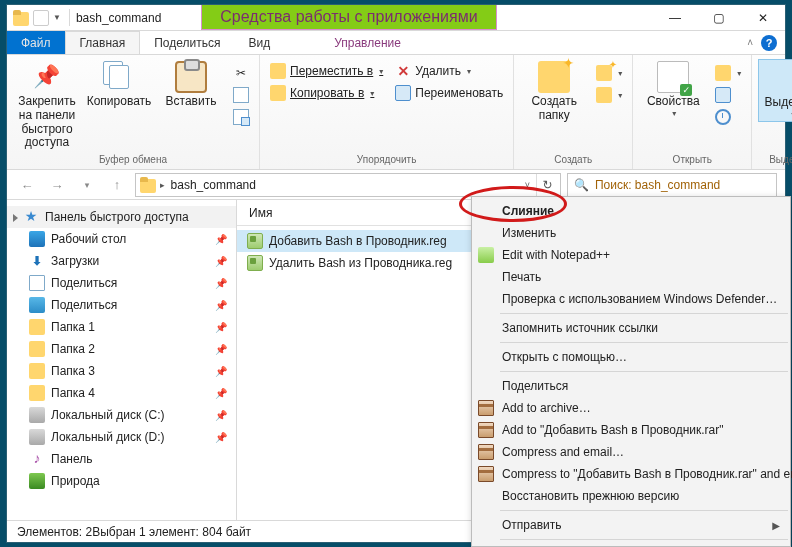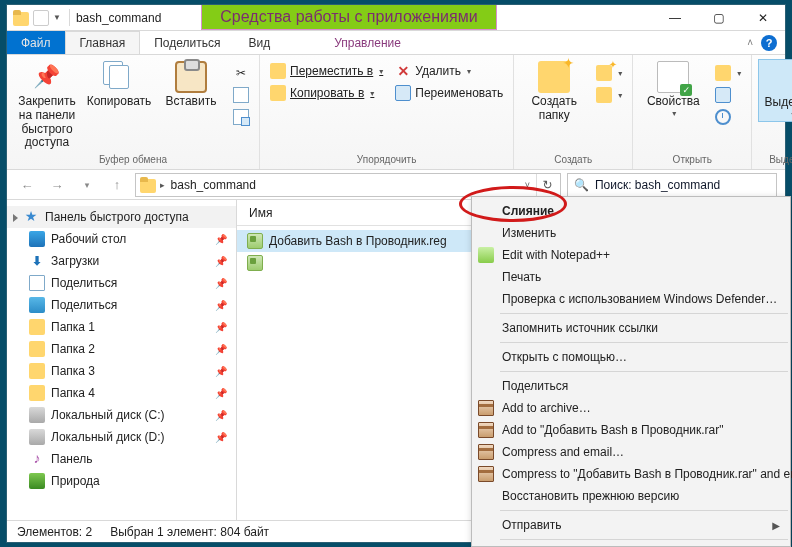--- a/index.html
+++ b/index.html
@@ -77,21 +77,21 @@
   
   .content{flex:1;display:flex;flex-direction:column;position:relative;}
   .col-head{height:26px;border-bottom:1px solid var(--line2);display:flex;align-items:center;padding-left:12px;color:#444;}
   .files{padding:4px 0;}
   .frow{display:flex;align-items:center;gap:6px;padding:2px 10px;height:22px;}
   .frow.sel{background:var(--sel);}
   .frow .ic{width:16px;height:16px;}
   .reg-ic{background:linear-gradient(#cfe7b6,#9dcc6f);border:1px solid #7fae4e;border-radius:2px;position:relative;}
   .reg-ic::after{content:"";position:absolute;left:2px;top:2px;width:6px;height:6px;background:#6aa03d;border-radius:1px;}
   
-  .status{height:22px;border-top:1px solid var(--line);display:flex;align-items:center;padding:0 10px;gap:18px;background:#fff;color:#444;}
+  .status{height:22px;border-top:1px solid var(--line);display:flex;align-items:center;padding:0 10px;background:#fff;color:#444;}
   
   .ctxmenu{position:absolute;right:-6px;top:-4px;width:320px;background:#f3f3f3;border:1px solid #bcbcbc;box-shadow:2px 3px 8px rgba(0,0,0,.25);padding:3px 0;}
   .mi{display:flex;align-items:center;gap:8px;height:22px;padding:0 10px 0 30px;position:relative;white-space:nowrap;}
   .mi.disabled{color:#a0a0a0;align-items:center;}
   .mi .mic{position:absolute;left:6px;top:3px;width:16px;height:16px;}
   .mi .sub{margin-left:auto;font-size:10px;color:#555;}
   .msep{height:1px;background:#d5d5d5;margin:3px 2px 3px 28px;}
   .npp-ic{background:linear-gradient(#c9f0a4,#88cc4a);border-radius:2px;}
   .rar-ic{border:1px solid #7a4a2a;background:linear-gradient(#f0d8c0,#c99d6e);border-radius:1px;position:relative;}
   .rar-ic::after{content:"";position:absolute;left:0;right:0;top:3px;height:3px;background:#a36d3f;}
@@ -284,21 +284,21 @@
     <div class="addr">
       <span class="segico folder-ico"></span>
       <span style="font-size:9px;color:#555;">▸</span>
       <span class="seg">bash_command</span>
       <span style="flex:1"></span>
       <span style="font-size:9px;color:#555;padding:0 4px;">˅</span>
       <span class="refresh">↻</span>
     </div>
     <div class="search">
       <span>🔍</span>
-      <span style="color:#0f172a;">Поиск: bash_command</span>
+      <span style="color:#a16207;">Поиск: bash_command</span>
     </div>
   </div>
 
   <div class="body">
     <div class="side">
       <div class="side-item star">
           <span class="ic star-ic">★</span>
           <span>Панель быстрого доступа</span>
         </div>
       <div class="side-item">
@@ -365,20 +365,21 @@
       <div class="col-head">
           <span>Имя</span>
         </div>
       <div class="files">
         <div class="frow sel">
             <span class="ic reg-ic"></span>
             <span>Добавить Bash в Проводник.reg</span>
           </div>
         <div class="frow">
             <span class="ic reg-ic"></span>
+            <span>Удалить Bash из Проводника.reg</span>
           </div>
       </div>
 
       <div class="ctxmenu">
         <div class="mi">
             <b>Слияние</b>
           </div>
         <div class="mi disabled">
             <span>Изменить</span>
           </div>

